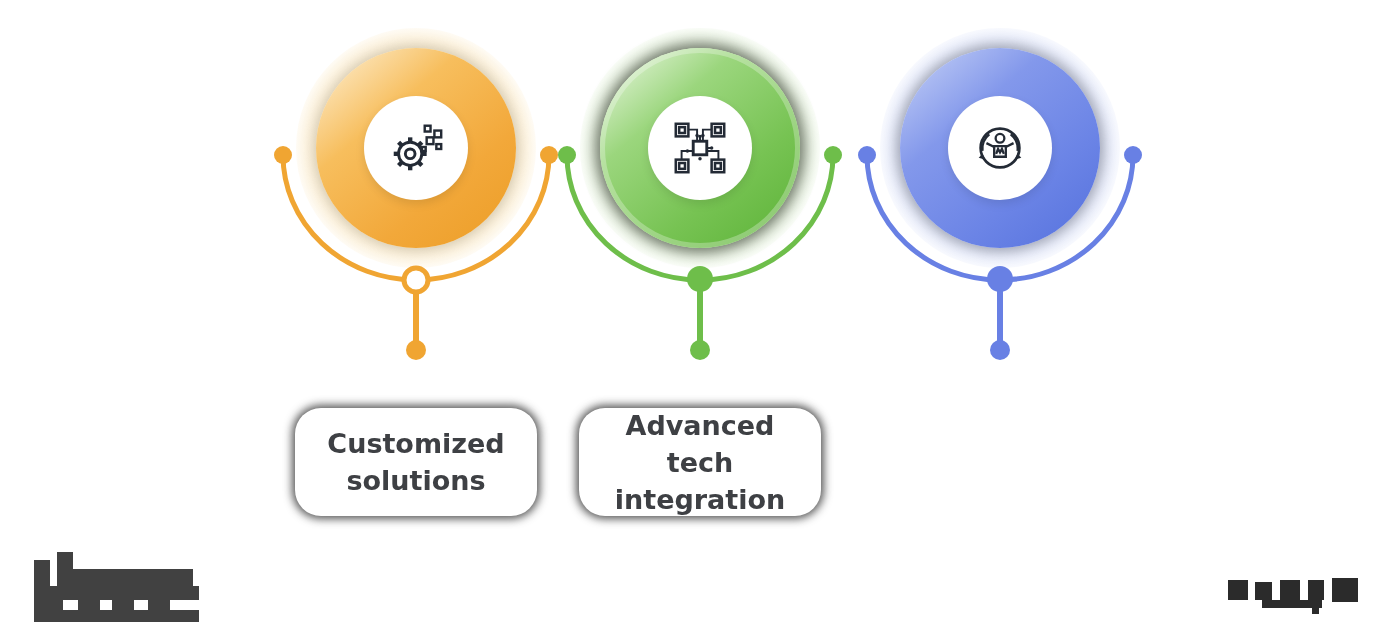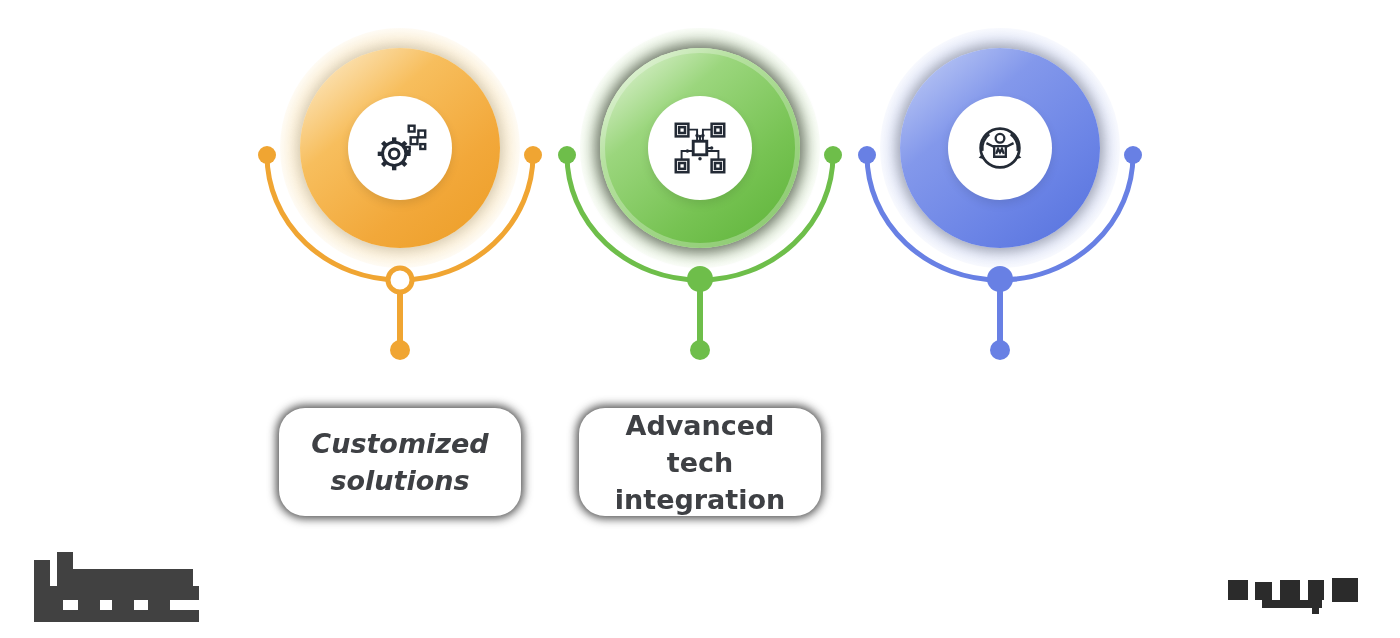--- a/index.html
+++ b/index.html
@@ -1,21 +1,21 @@
 <!DOCTYPE html>
 <html><head>
 <meta charset="utf-8">
 <style>
   html,body{margin:0;padding:0;background:#ffffff;}
   .canvas{
     position:relative;width:1400px;height:638px;background:#ffffff;overflow:hidden;
     font-family:"DejaVu Sans","Liberation Sans",sans-serif;
   }
   .feature{position:absolute;top:0;width:300px;height:638px;}
-  .feature.f0{left:250px;font-style:italic;}
+  .feature.f0{left:266px;}
   .feature.f1{left:550px;}
   .feature.f2{left:850px;}
 
   .glow{position:absolute;left:30px;top:28px;width:240px;height:240px;border-radius:50%;}
   .f0 .glow{background:radial-gradient(circle,#FDEFD2 0%,#FCE9C2 55%,rgba(252,233,194,0) 74%);}
   .f1 .glow{background:radial-gradient(circle,#EAF6E0 0%,#DFF2D2 55%,rgba(223,242,210,0) 74%);}
   .f2 .glow{background:radial-gradient(circle,#E3E9FB 0%,#D6DEF9 55%,rgba(214,222,249,0) 74%);}
 
   .big-circle{position:absolute;left:50px;top:48px;width:200px;height:200px;border-radius:50%;}
   .f0 .big-circle{

